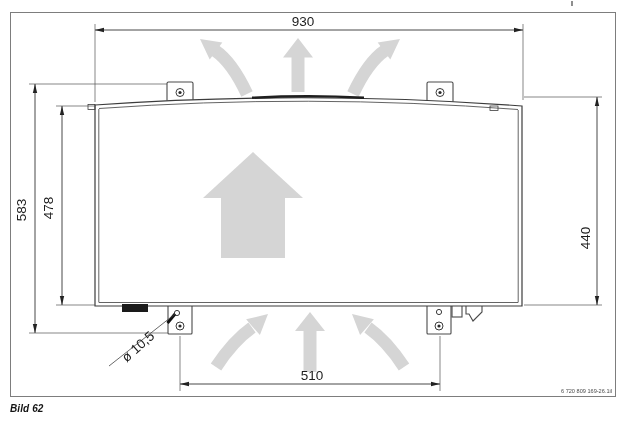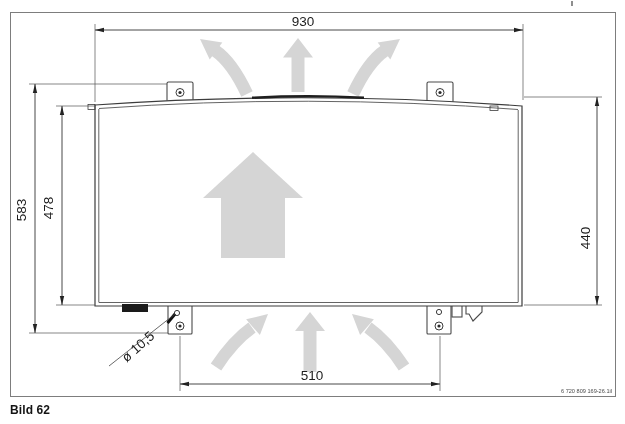--- a/index.html
+++ b/index.html
@@ -2,21 +2,21 @@
 <html><head>
 <meta charset="utf-8">
 <style>
   html,body{margin:0;padding:0;background:#ffffff;}
   .page{position:relative;width:625px;height:424px;background:#fff;overflow:hidden;
         font-family:"Liberation Sans",sans-serif;}
   .figure-frame{position:absolute;left:10px;top:12px;width:606px;height:385px;
         border:1.5px solid #7d7d7d;box-sizing:border-box;background:#fff;}
   svg{position:absolute;left:0;top:0;}
   .caption{position:absolute;left:10px;top:403px;width:606px;display:flex;gap:30px;
-        font-weight:700;font-size:12px;color:#141414;letter-spacing:.1px;}
+        font-style:italic;font-weight:700;font-size:10px;color:#141414;letter-spacing:.1px;}
   .dim-label{font-size:13.5px;fill:#1d1d1d;font-family:"Liberation Sans",sans-serif;}
   .ref-label{font-size:5.6px;fill:#4a4a4a;font-family:"Liberation Sans",sans-serif;}
 </style>
 </head>
 <body>
 
 <div class="page">
 
   <div class="figure-frame"></div>
 

